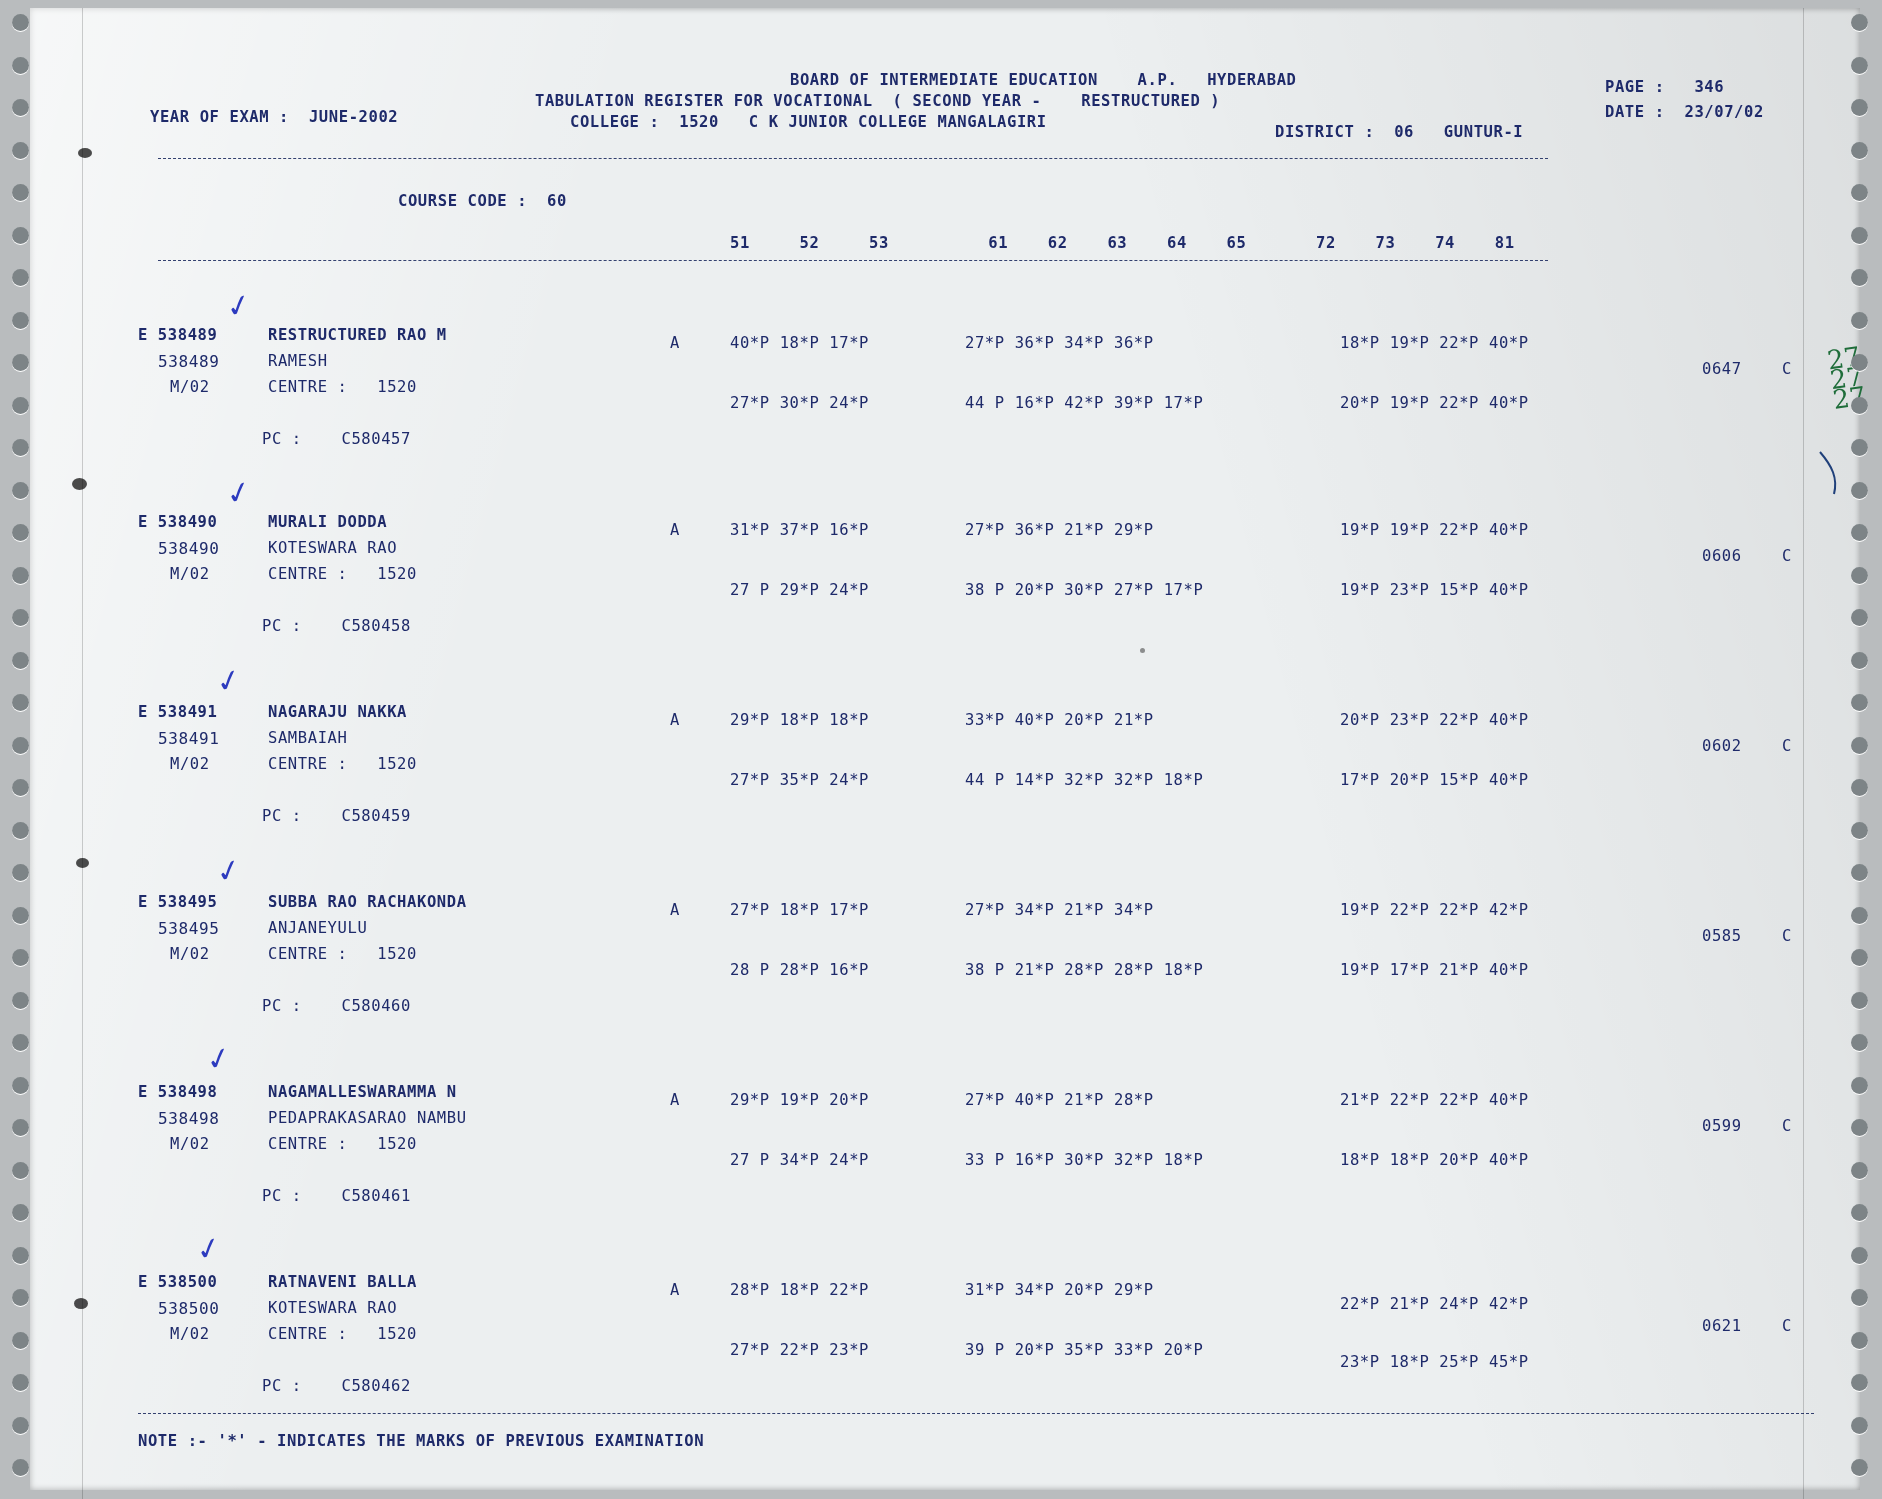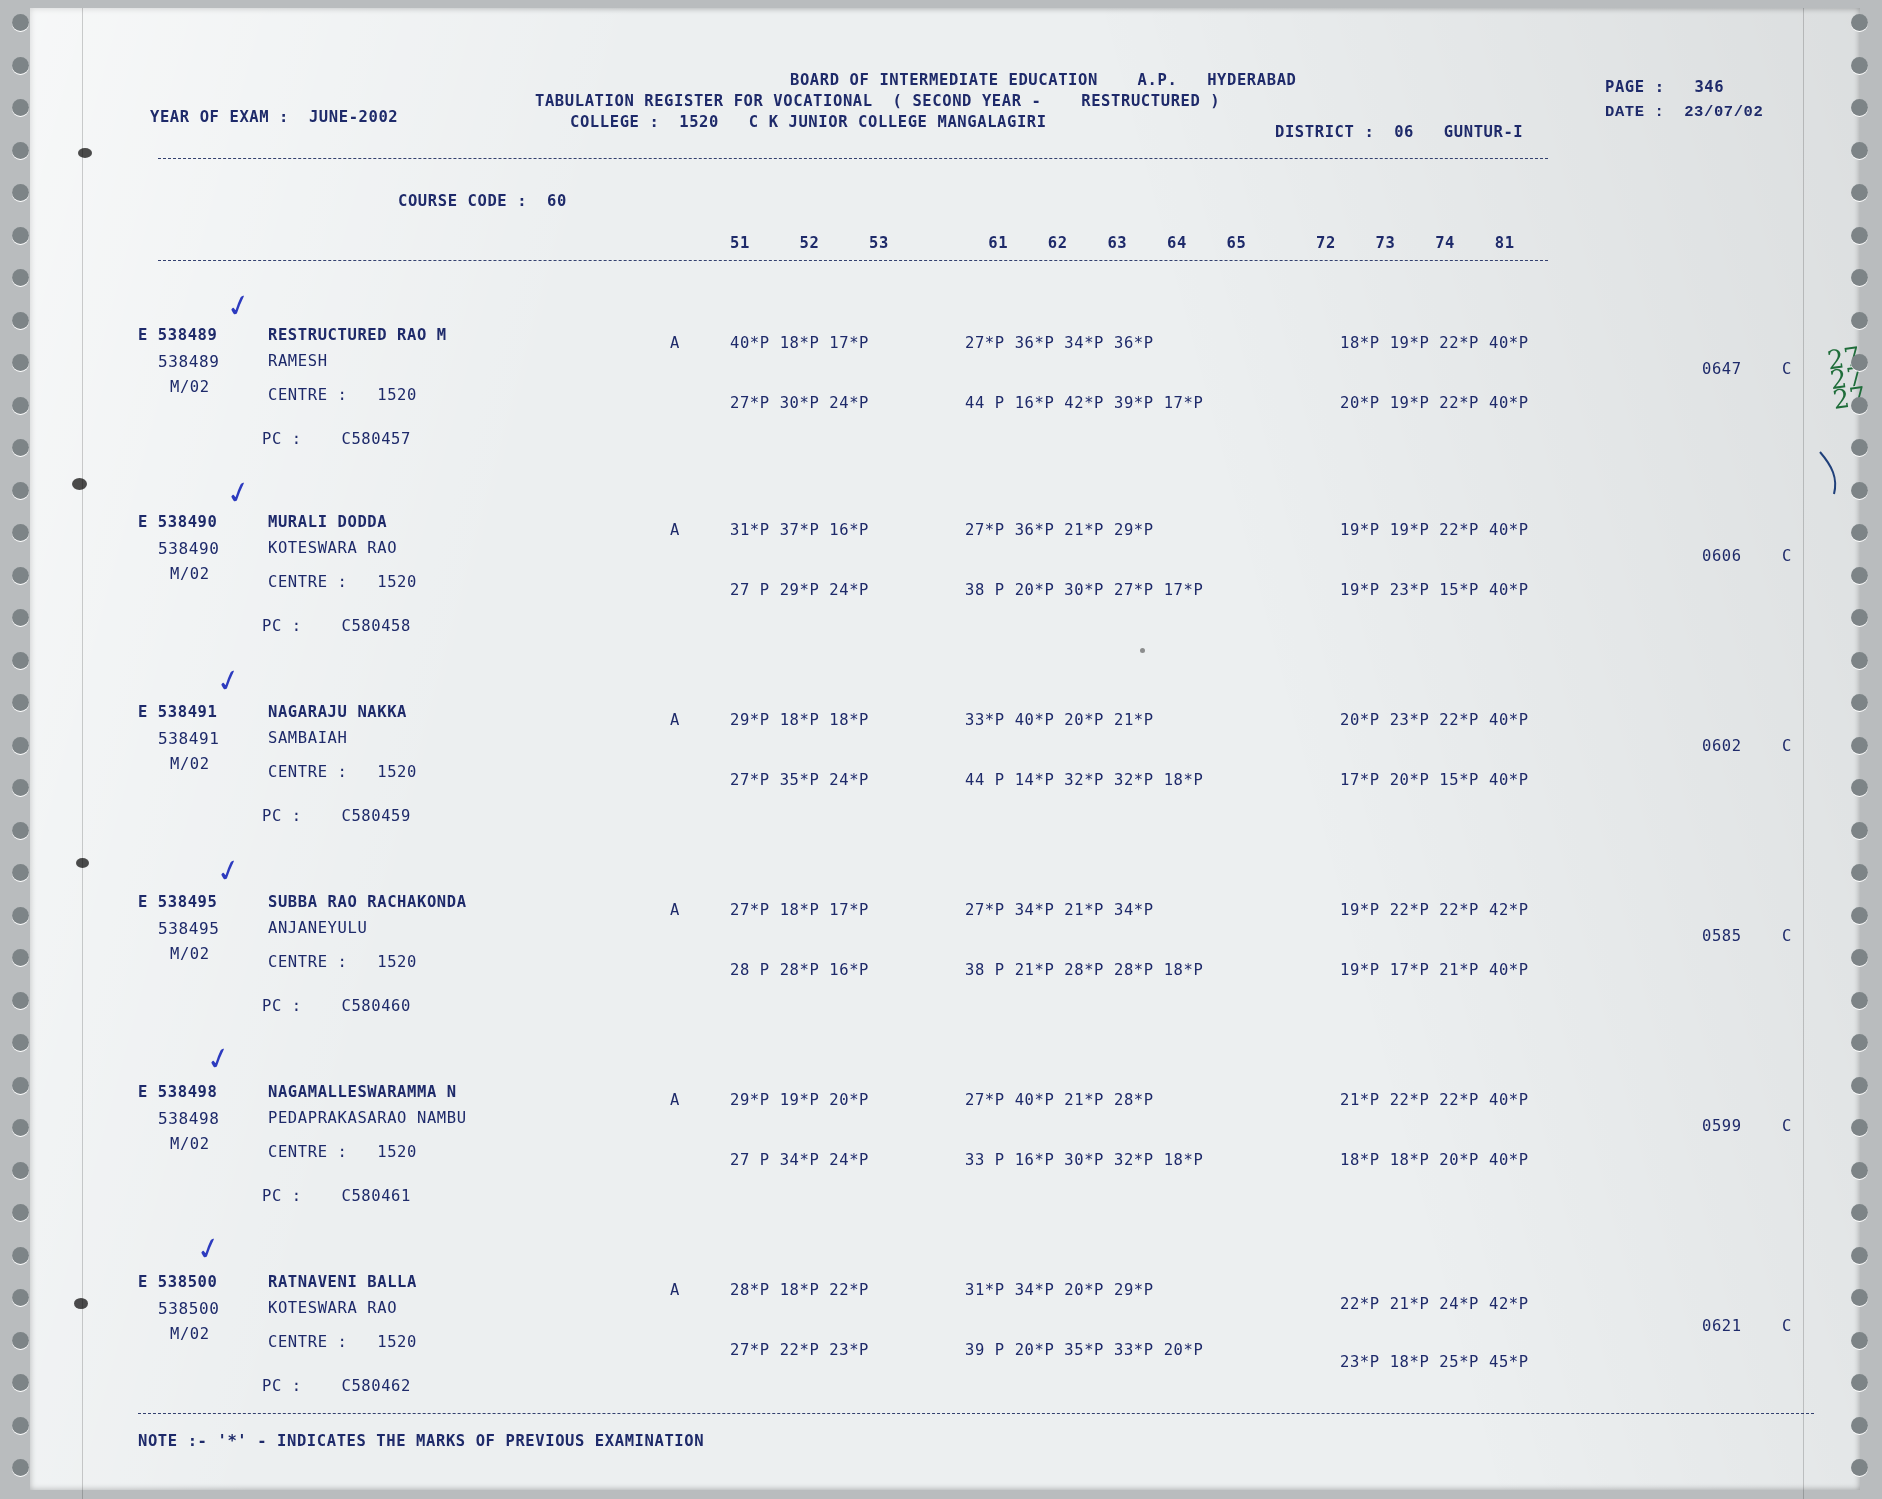--- a/index.html
+++ b/index.html
@@ -40,21 +40,21 @@
   .b{font-weight:bold;}
   .hr{position:absolute;height:0;border-top:1px dashed #33406f;}
 
   
   #hdr-title{left:760px;top:63px;}
   #hdr-sub1{left:505px;top:84px;}
   #hdr-sub2{left:540px;top:105px;}
   #hdr-year{left:120px;top:100px;}
   #hdr-dist{left:1245px;top:115px;}
   #hdr-page{left:1575px;top:70px;}
-  #hdr-date{left:1575px;top:95px;font-family:Liberation Mono, monospace;}
+  #hdr-date{left:1575px;top:95px;}
 
   #rule1{left:128px;top:150px;width:1390px;}
   #rule2{left:128px;top:252px;width:1390px;}
   #rule3{left:108px;top:1405px;width:1676px;}
 
   #cc-label{left:368px;top:184px;}
   #cc-row1{left:700px;top:186px;}
   #cc-row2{left:700px;top:226px;}
 
   
@@ -72,21 +72,21 @@
   .rec .c-pc     {position:absolute;left:232px;font-size:15.5px;}
   .rec .c-med    {position:absolute;left:640px;font-size:15.5px;}
   .rec .m-a      {position:absolute;left:700px;font-size:15.5px;}
   .rec .m-b      {position:absolute;left:935px;font-size:15.5px;}
   .rec .m-c      {position:absolute;left:1310px;font-size:15.5px;}
   .rec .c-total  {position:absolute;left:1672px;font-size:15.5px;}
   .rec .c-res    {position:absolute;left:1752px;font-size:15.5px;}
 
   .l0{top:8px;font-weight:bold;}  .l1{top:34px;} .l2{top:60px;}
   .lm1{top:16px;} .lm2{top:76px;}
-  .lc{top:68px;} .lp{top:112px;}
+  .lc{top:60px;} .lp{top:112px;}
   .lt{top:42px;}
 
   
   .tick{position:absolute;color:#2d3bbf;font-size:30px;transform:rotate(-14deg);
         font-family:"DejaVu Serif",serif;}
 
   
   .hand{position:absolute;color:#1f6d3a;font-family:"DejaVu Serif",serif;}
 
   

